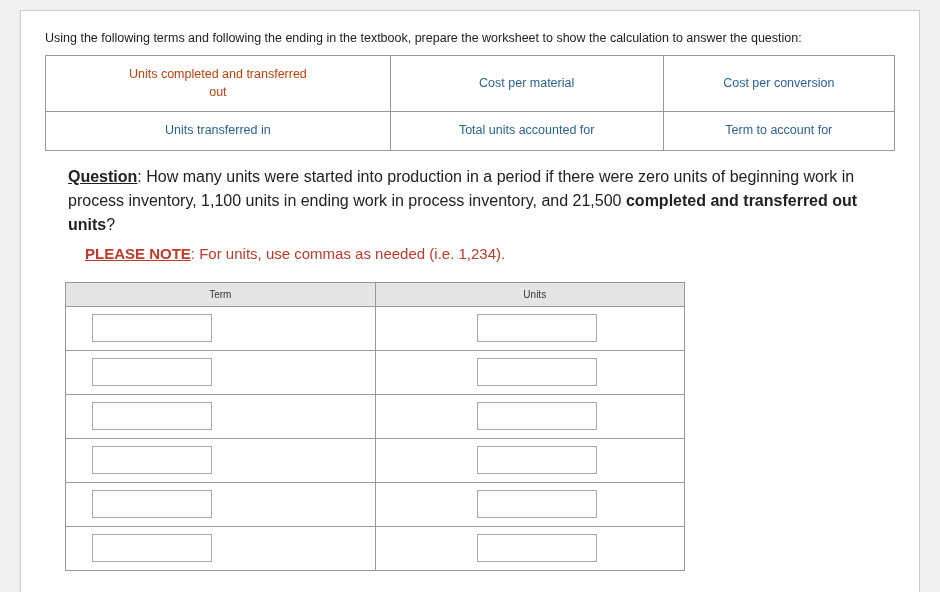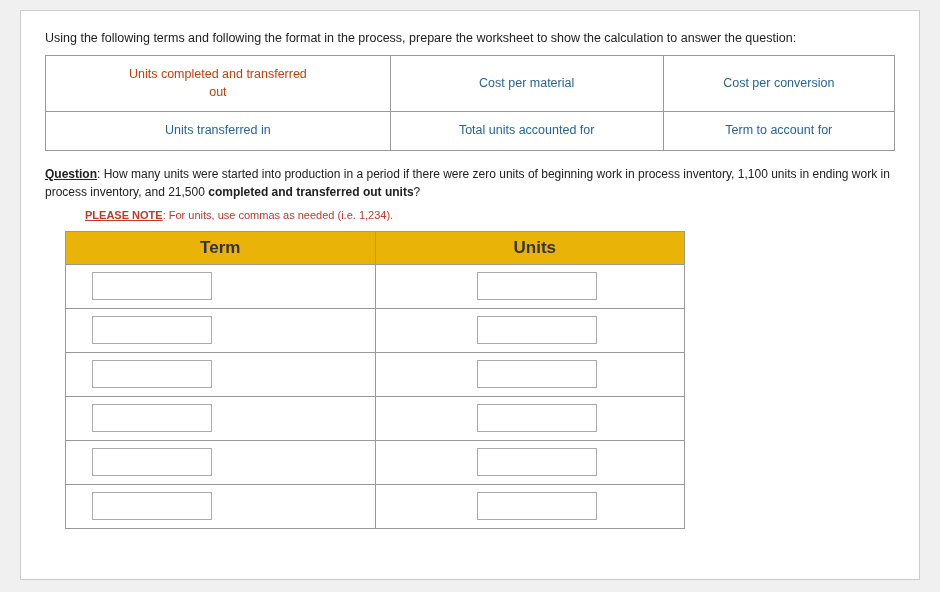--- a/index.html
+++ b/index.html
@@ -45,62 +45,63 @@
       vertical-align: middle;
       line-height: 1.4;
     }
 
     .ref-table td.normal {
       color: #c2410c;
     }
 
     
     .question-block {
-      font-size: 12px;
+      font-size: 16px;
       color: #222;
       margin-bottom: 8px;
       line-height: 1.5;
+      margin-left: 23px;
     }
 
     .question-block .q-label {
       font-weight: bold;
       text-decoration: underline;
     }
 
     .question-block .bold-text {
       font-weight: bold;
     }
 
     
     .note-block {
-      font-size: 11px;
+      font-size: 15px;
       color: #c0392b;
-      margin-bottom: 10px;
+      margin-bottom: 20px;
       padding-left: 40px;
     }
 
     .note-block .note-label {
       font-weight: bold;
       text-decoration: underline;
     }
 
     
     .ws-table {
       border-collapse: collapse;
       width: 620px;
       margin-left: 20px;
     }
 
     .ws-table th {
       border: 1px solid #999;
       padding: 6px 10px;
       text-align: center;
-      font-size: 17px;
-      font-weight: bold;
-      background: #eab308;
+      font-size: 10px;
+      font-weight: normal;
+      background: #e5e5e5;
       color: #333;
     }
 
     .ws-table td {
       border: 1px solid #999;
       padding: 4px 6px;
       height: 44px;
       vertical-align: middle;
     }
 
@@ -131,21 +132,21 @@
       display: flex;
       align-items: center;
       justify-content: center;
     }
   </style>
 </head>
 <body>
 
 <div class="page">
 
-  <p class="instruction">Using the following terms and following the format in the process, prepare the worksheet to show the calculation to answer the question:</p>
+  <p class="instruction">Using the following terms and following the ending in the textbook, prepare the worksheet to show the calculation to answer the question:</p>
 
   <table class="ref-table">
     <tbody>
       <tr>
         <td class="normal">Units completed and transferred<br>out</td>
         <td>Cost per material</td>
         <td>Cost per conversion</td>
       </tr>
       <tr>
         <td>Units transferred in</td>

